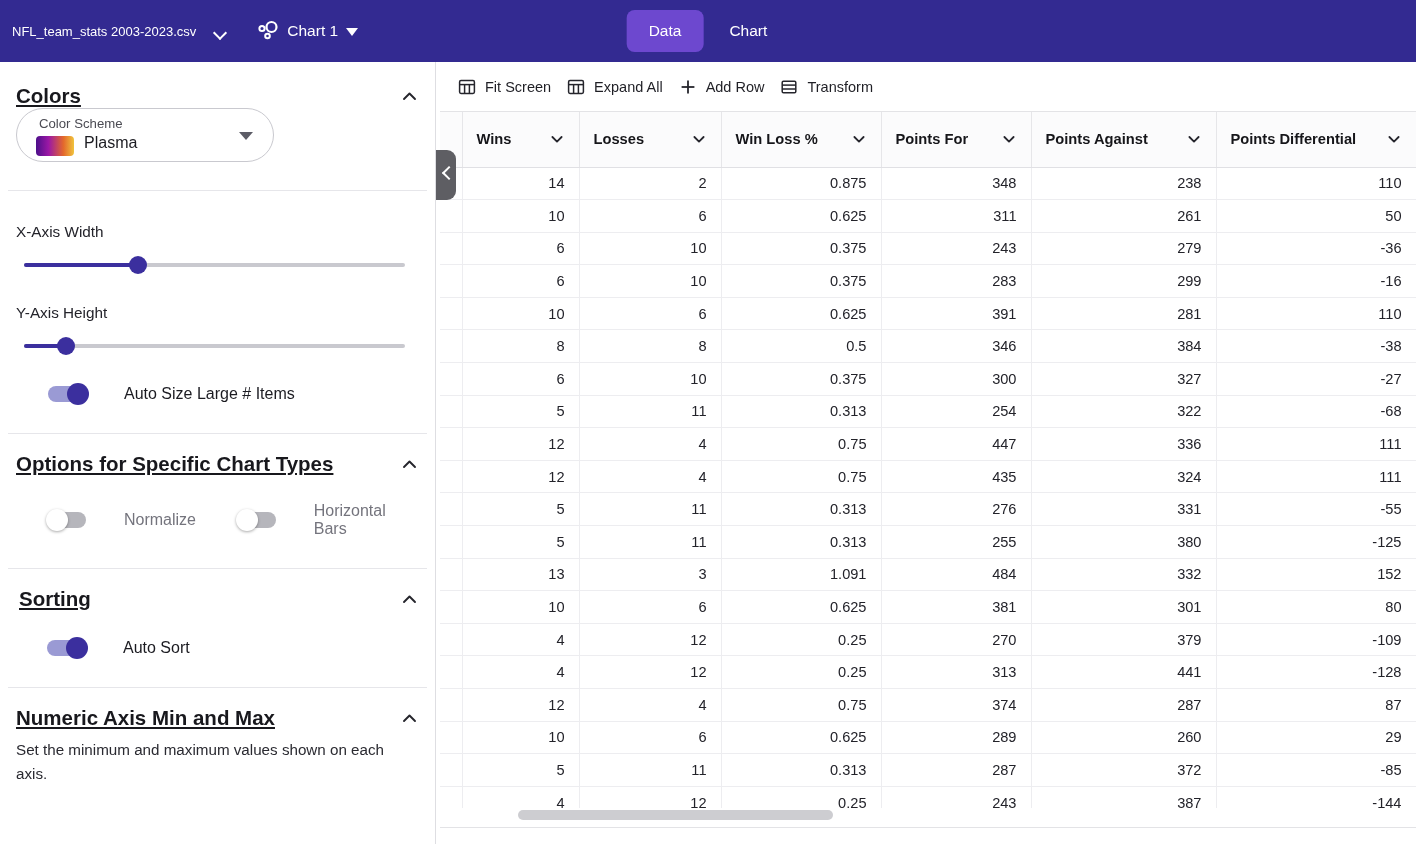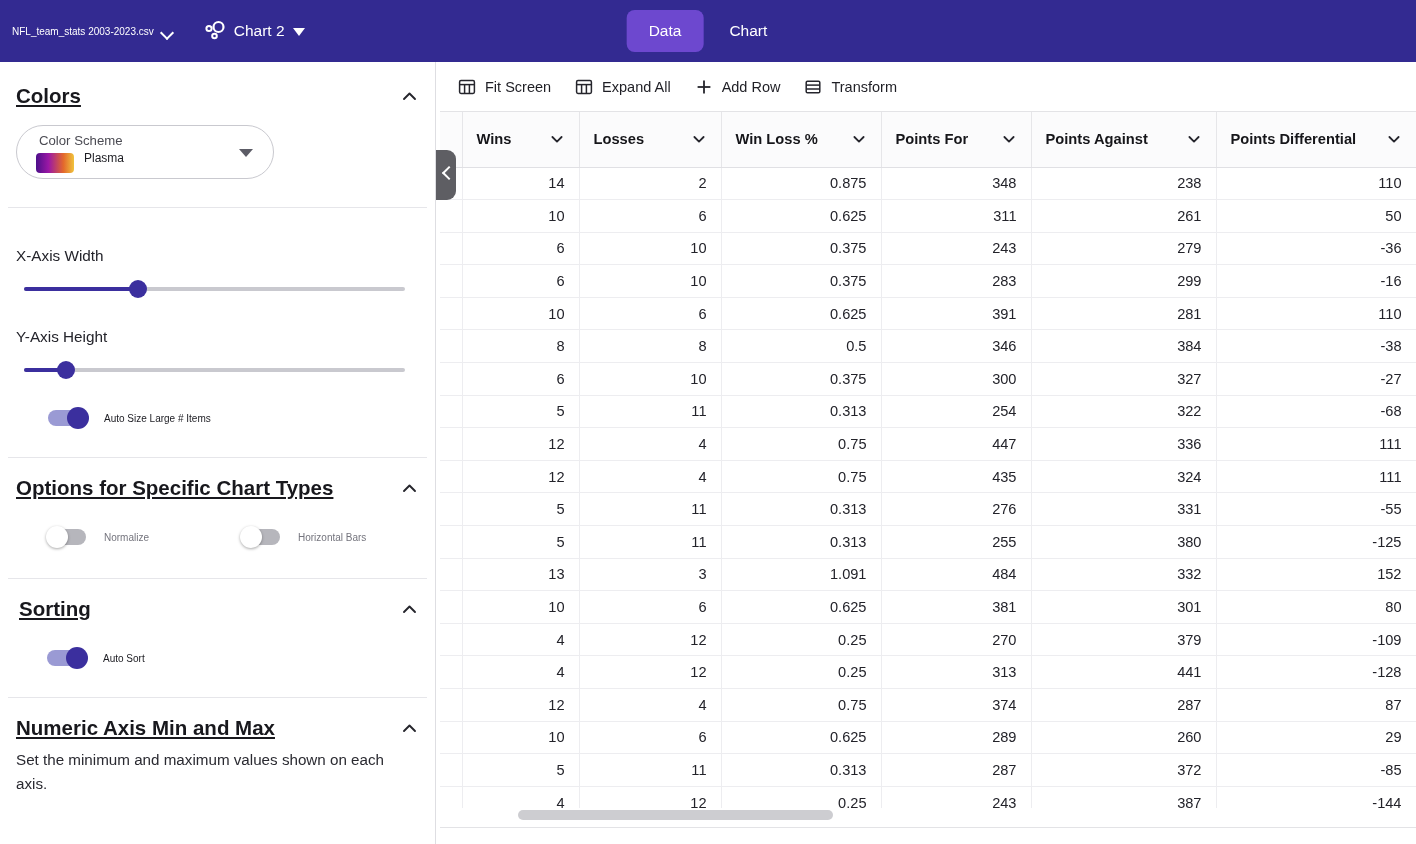--- a/index.html
+++ b/index.html
@@ -13,23 +13,23 @@
   
   #topbar {
     position: absolute; top: 0; left: 0;
     width: 1416px; height: 62px;
     background: #332A91;
     display: flex; align-items: center;
     color: #ffffff;
     z-index: 40;
   }
   .file-chip {
-    display: flex; align-items: center; gap: 7px;
+    display: flex; align-items: center; gap: 18px;
     margin-left: 12px;
-    font-size: 10px; color: #ffffff;
+    font-size: 13px; color: #ffffff;
     cursor: pointer;
   }
   .chevron-small {
     display: inline-block; width: 13px; height: 13px;
     position: relative; top: 1px;
   }
   .chevron-small::before {
     content: ""; position: absolute;
     left: 1px; top: 2px;
     width: 8px; height: 8px;
@@ -66,21 +66,21 @@
   
   #main {
     position: absolute; top: 62px; left: 0;
     width: 1416px; height: 782px;
     background: #ffffff;
   }
   #toolbar {
     position: absolute; top: 0; left: 440px;
     width: 976px; height: 50px;
     display: flex; align-items: center;
-    gap: 24px; padding-left: 18px;
+    gap: 16px; padding-left: 18px;
     background: #ffffff;
     border-bottom: 1px solid #e3e3e6;
   }
   .tool-btn {
     display: flex; align-items: center; gap: 9px;
     font-size: 14.5px; color: #1f1f25;
     cursor: pointer; white-space: nowrap;
   }
   .tool-ic { width: 18px; height: 18px; display: block; flex: none; }
 
@@ -148,38 +148,37 @@
   .sec { padding: 0 16px; }
   .sec-head {
     display: flex; align-items: center; justify-content: space-between;
     cursor: pointer;
   }
   .sec-title { font-size: 20.5px; font-weight: 600; color: #18181d; text-decoration: underline; }
   .caret-up { width: 19px; height: 19px; flex: none; }
   .divider { height: 1px; background: #e6e6ea; margin: 0 8px; }
 
   .select-box {
-    margin-top: 17px;
     width: 258px; height: 54px;
     border: 1px solid #c9c9cf; border-radius: 27px;
     position: relative; cursor: pointer;
     background: #fff;
   }
   .select-label {
     position: absolute; left: 22px; top: 7px;
     font-size: 13.2px; color: #4b4b53;
   }
   .swatch {
     position: absolute; left: 19px; top: 27px;
     width: 38px; height: 20px; border-radius: 4px;
     background: linear-gradient(90deg,#4c0f8a 0%,#9b18a5 33%,#e3682c 72%,#f0c33c 100%);
   }
   .select-value {
     position: absolute; left: 67px; top: 25px;
-    font-size: 12px; color: #1c1c22;
+    font-size: 16px; color: #1c1c22;
   }
   .tri-down-dark {
     position: absolute; right: 20px; top: 23px;
     width: 0; height: 0;
     border-left: 7px solid transparent;
     border-right: 7px solid transparent;
     border-top: 8px solid #5c5c66;
   }
 
   .slider-label { font-size: 15.3px; color: #24242b; }
@@ -208,21 +207,21 @@
     width: 38px; height: 16px; border-radius: 8px;
   }
   .tog .thm {
     position: absolute; top: 0;
     width: 22px; height: 22px; border-radius: 50%;
   }
   .tog.on  .trk { background: #9a9ad4; }
   .tog.on  .thm { left: 21px; background: #3b2f9e; }
   .tog.off .trk { background: #b6b6bc; }
   .tog.off .thm { left: 0; background: #ffffff; box-shadow: 0 1px 3px rgba(0,0,0,.34); }
-  .tog-text { font-size: 10px; }
+  .tog-text { font-size: 16px; margin-left: 20px; }
   .tog-text.on-t  { color: #1b1b21; }
   .tog-text.off-t { color: #74747d; }
 
   .body-text { font-size: 15.2px; color: #2a2a31; line-height: 24px; }
 
   
   #handle {
     position: absolute; left: 436px; top: 150px;
     width: 20px; height: 50px;
     background: #5e5e63;
@@ -246,21 +245,21 @@
     <span>NFL_team_stats 2003-2023.csv</span>
     <span class="chevron-small"></span>
   </div>
 
   <div class="chart-chip">
     <svg class="bubble-icon" viewBox="0 0 22 22">
       <circle cx="14.5" cy="7" r="5" fill="none" stroke="#fff" stroke-width="2.2"></circle>
       <circle cx="5" cy="8.5" r="2.6" fill="none" stroke="#fff" stroke-width="2"></circle>
       <circle cx="10.5" cy="16" r="2.3" fill="none" stroke="#fff" stroke-width="2"></circle>
     </svg>
-    <span>Chart 2</span>
+    <span>Chart 1</span>
     <span class="tri-down"></span>
   </div>
 
   <div id="tabs">
     <div class="tab active">Data</div>
     <div class="tab">Chart</div>
   </div>
 </div>
 
 <div id="main">
@@ -573,21 +572,21 @@
       <span class="select-label">Color Scheme</span>
       <span class="swatch"></span>
       <span class="select-value">Plasma</span>
       <span class="tri-down-dark"></span>
     </div>
   </div>
   <div class="divider" style="margin-top:28px;"></div>
 
   <div class="sec" style="padding-top:18px;">
 
-    <div style="margin-top:21px;" class="slider-label">X-Axis Width</div>
+    <div style="margin-top:14px;" class="slider-label">X-Axis Width</div>
     <div class="slider-row">
       <div class="track-bg"></div>
       <div class="track-fill" id="xfill" style="width: 114.3px;"></div>
       <div class="knob" id="xknob" style="left: 113.3px;"></div>
     </div>
 
     <div style="margin-top:28px;" class="slider-label">Y-Axis Height</div>
     <div class="slider-row">
       <div class="track-bg"></div>
       <div class="track-fill" id="yfill" style="width: 41.91px;"></div>

